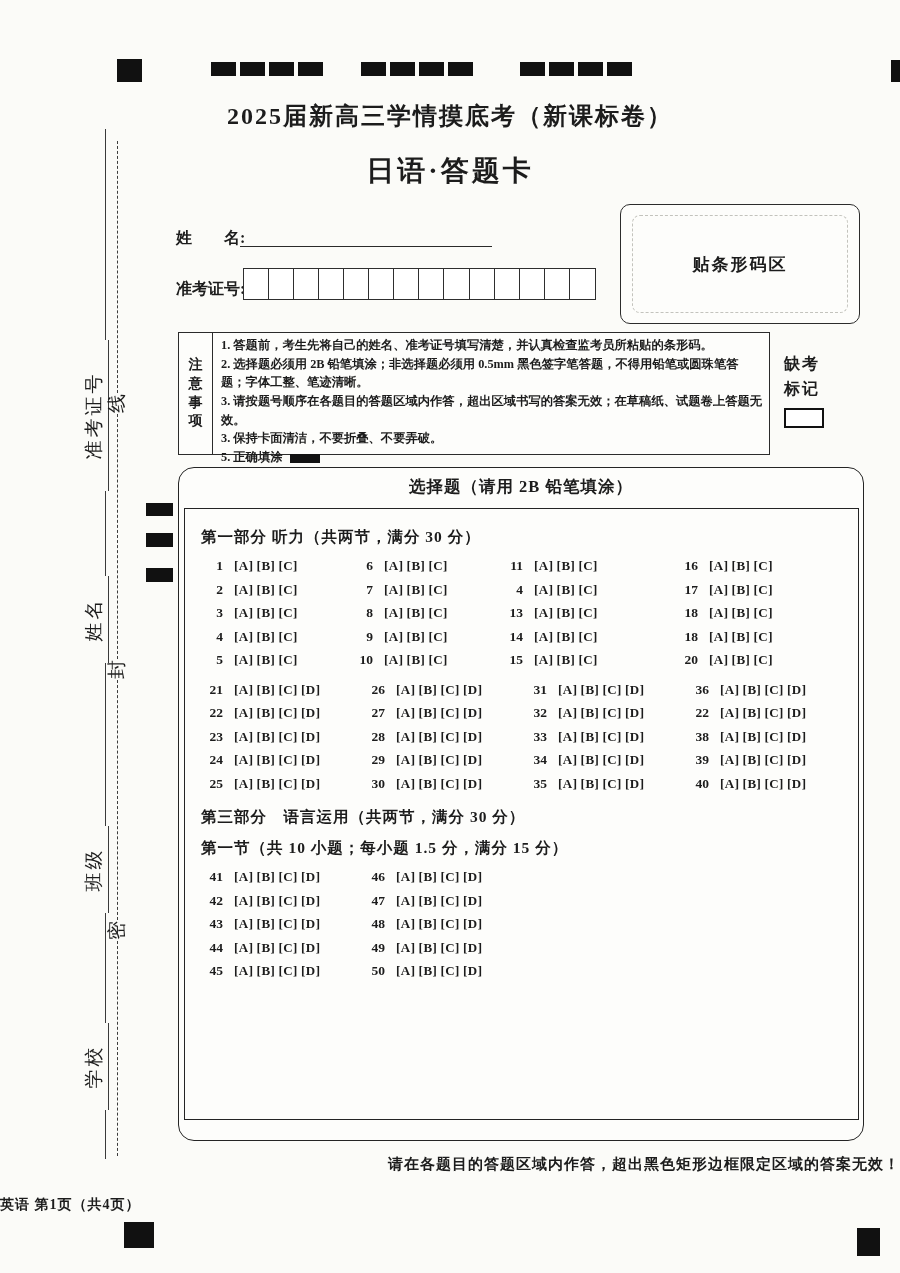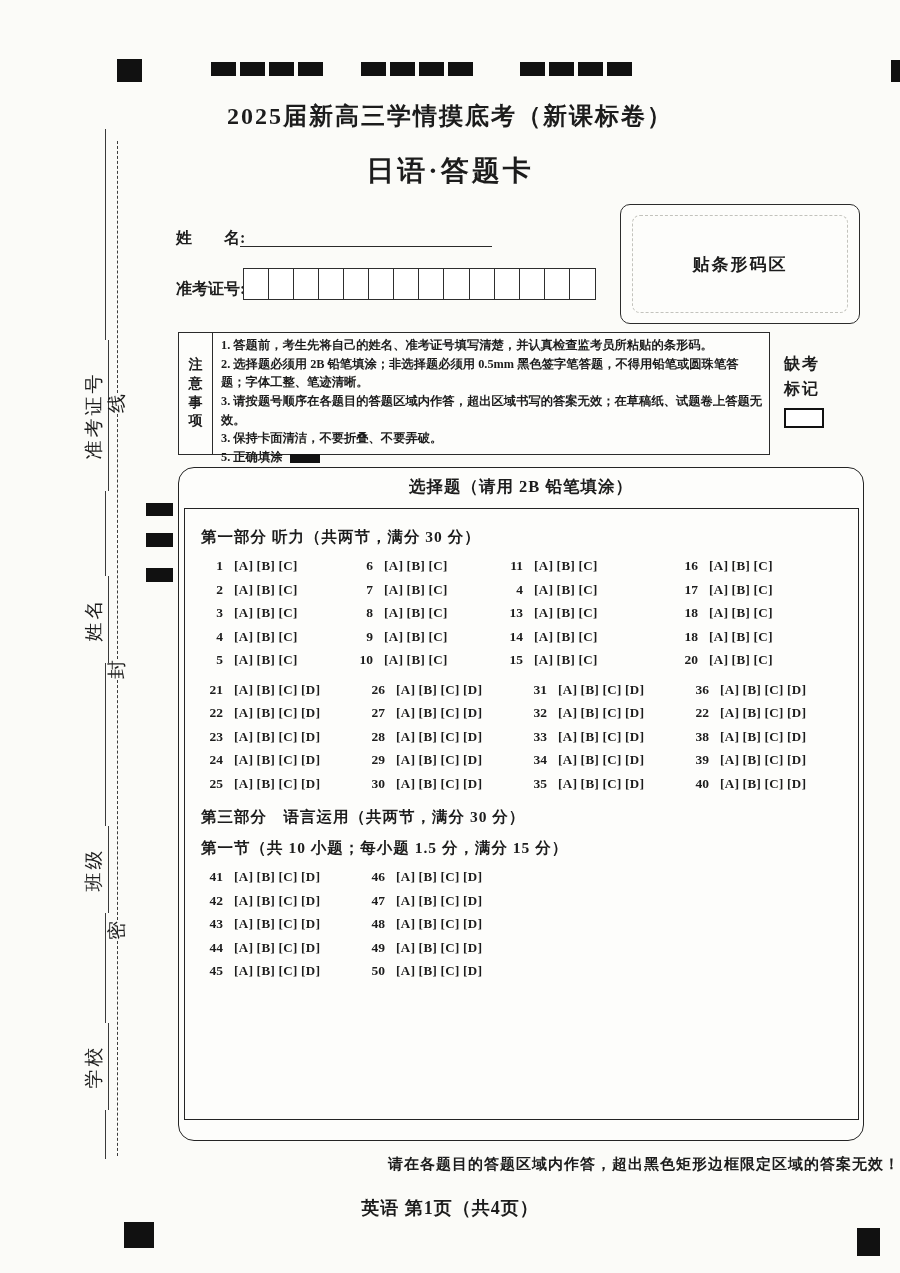--- a/index.html
+++ b/index.html
@@ -50,22 +50,22 @@
   .sec-sub{font-size:15.5px;font-weight:bold;margin:2px 0 10px 0;letter-spacing:1px;}
   .cols{display:flex;margin-bottom:6px;}
   .qcol{display:flex;flex-direction:column;}
   .qrow{display:flex;align-items:baseline;height:23.5px;font-weight:bold;}
   .qnum{width:22px;text-align:right;font-size:13.5px;}
   .opts{margin-left:11px;font-size:13px;letter-spacing:.5px;white-space:nowrap;}
   .opts .ob{margin-right:3px;}
   
   .footer-warning{position:absolute;left:0;top:1155px;width:100%;text-align:right;
     font-size:15px;font-weight:bold;letter-spacing:1px;}
-  .footer-page{position:absolute;left:0;top:1196px;width:100%;text-align:center;
-    font-size:18px;font-weight:bold;letter-spacing:1px;}
+  .footer-page{position:absolute;left:0;top:1196px;width:100%;text-align:left;
+    font-size:14px;font-weight:bold;letter-spacing:1px;}
   
   .rot-row{position:absolute;display:flex;align-items:flex-end;transform:rotate(-90deg);}
   .fields-row{left:-420px;top:630px;width:1030px;height:28px;}
   .fields-row .seg{border-bottom:1.3px solid #3a3a3a;height:0;align-self:flex-end;margin-bottom:3px;}
   .fields-row .flbl{font-size:19px;letter-spacing:3px;text-align:center;padding:0 2px 1px 2px;
     border-bottom:1.3px solid #3a3a3a;}
   .seal-row{left:-398px;top:628px;width:1030px;height:26px;align-items:center;}
   .seal-row .dash{border-bottom:1.6px dashed #3c3c3c;height:0;}
   .seal-row .slbl{font-size:19px;padding:0 1px;}
 </style>

